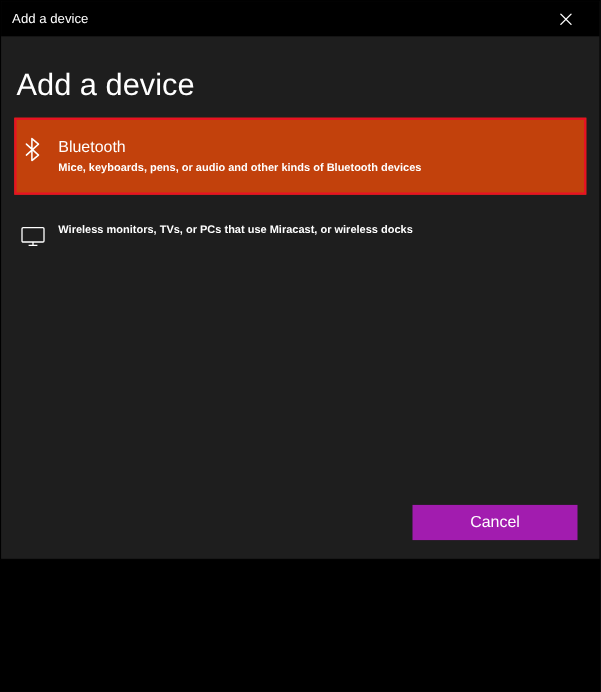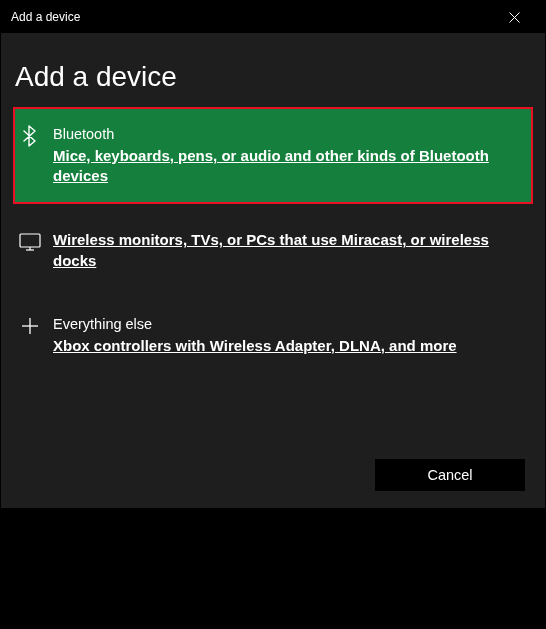--- a/index.html
+++ b/index.html
@@ -69,21 +69,21 @@
     }
     .option {
       display: flex;
       align-items: flex-start;
       padding: 16px 6px 16px 4px;
       cursor: pointer;
       border: 2px solid transparent;
       margin-bottom: 8px;
     }
     .option.selected {
-      background: #15803d;
+      background: #c2410c;
       border: 2px solid #e81123;
     }
     .option-icon {
       width: 22px;
       height: 22px;
       display: flex;
       align-items: center;
       justify-content: center;
       margin-right: 12px;
       margin-top: 0px;
@@ -95,36 +95,35 @@
     }
     .option-title {
       color: #fff;
       font-size: 14.5px;
       font-weight: 400;
       line-height: 1.3;
       margin-bottom: 2px;
     }
     .option-desc {
       color: #fff;
-      font-size: 15px;
+      font-size: 10px;
       font-weight: 600;
       line-height: 1.35;
-      text-decoration: underline;
     }
     .footer {
       height: 66px;
       display: flex;
       align-items: center;
       justify-content: flex-end;
       padding-right: 20px;
     }
     .cancel-btn {
       width: 150px;
       height: 32px;
-      background: #000000;
+      background: #a21caf;
       color: #fff;
       border: none;
       font-size: 14.5px;
       cursor: pointer;
       font-family: inherit;
     }
   </style>
 </head>
 <body>
 
@@ -162,32 +161,20 @@
             <rect x="1" y="3" width="20" height="13" rx="1" fill="none" stroke="#fff" stroke-width="1.2"></rect>
             <line x1="7" y1="19" x2="15" y2="19" stroke="#fff" stroke-width="1.2"></line>
             <line x1="11" y1="16" x2="11" y2="19" stroke="#fff" stroke-width="1.2"></line>
           </svg>
         </div>
         <div class="option-text">
           <div class="option-desc">Wireless monitors, TVs, or PCs that use Miracast, or wireless docks</div>
         </div>
       </div>
 
-      <div class="option">
-        <div class="option-icon">
-          <svg width="20" height="20" viewBox="0 0 20 20">
-            <line x1="10" y1="2" x2="10" y2="18" stroke="#fff" stroke-width="1.3"></line>
-            <line x1="2" y1="10" x2="18" y2="10" stroke="#fff" stroke-width="1.3"></line>
-          </svg>
-        </div>
-        <div class="option-text">
-          <div class="option-title">Everything else</div>
-          <div class="option-desc">Xbox controllers with Wireless Adapter, DLNA, and more</div>
-        </div>
-      </div>
 
     </div>
   </div>
 
   <div class="footer">
     <button class="cancel-btn">Cancel</button>
   </div>
 </div>
 
 </body></html>

